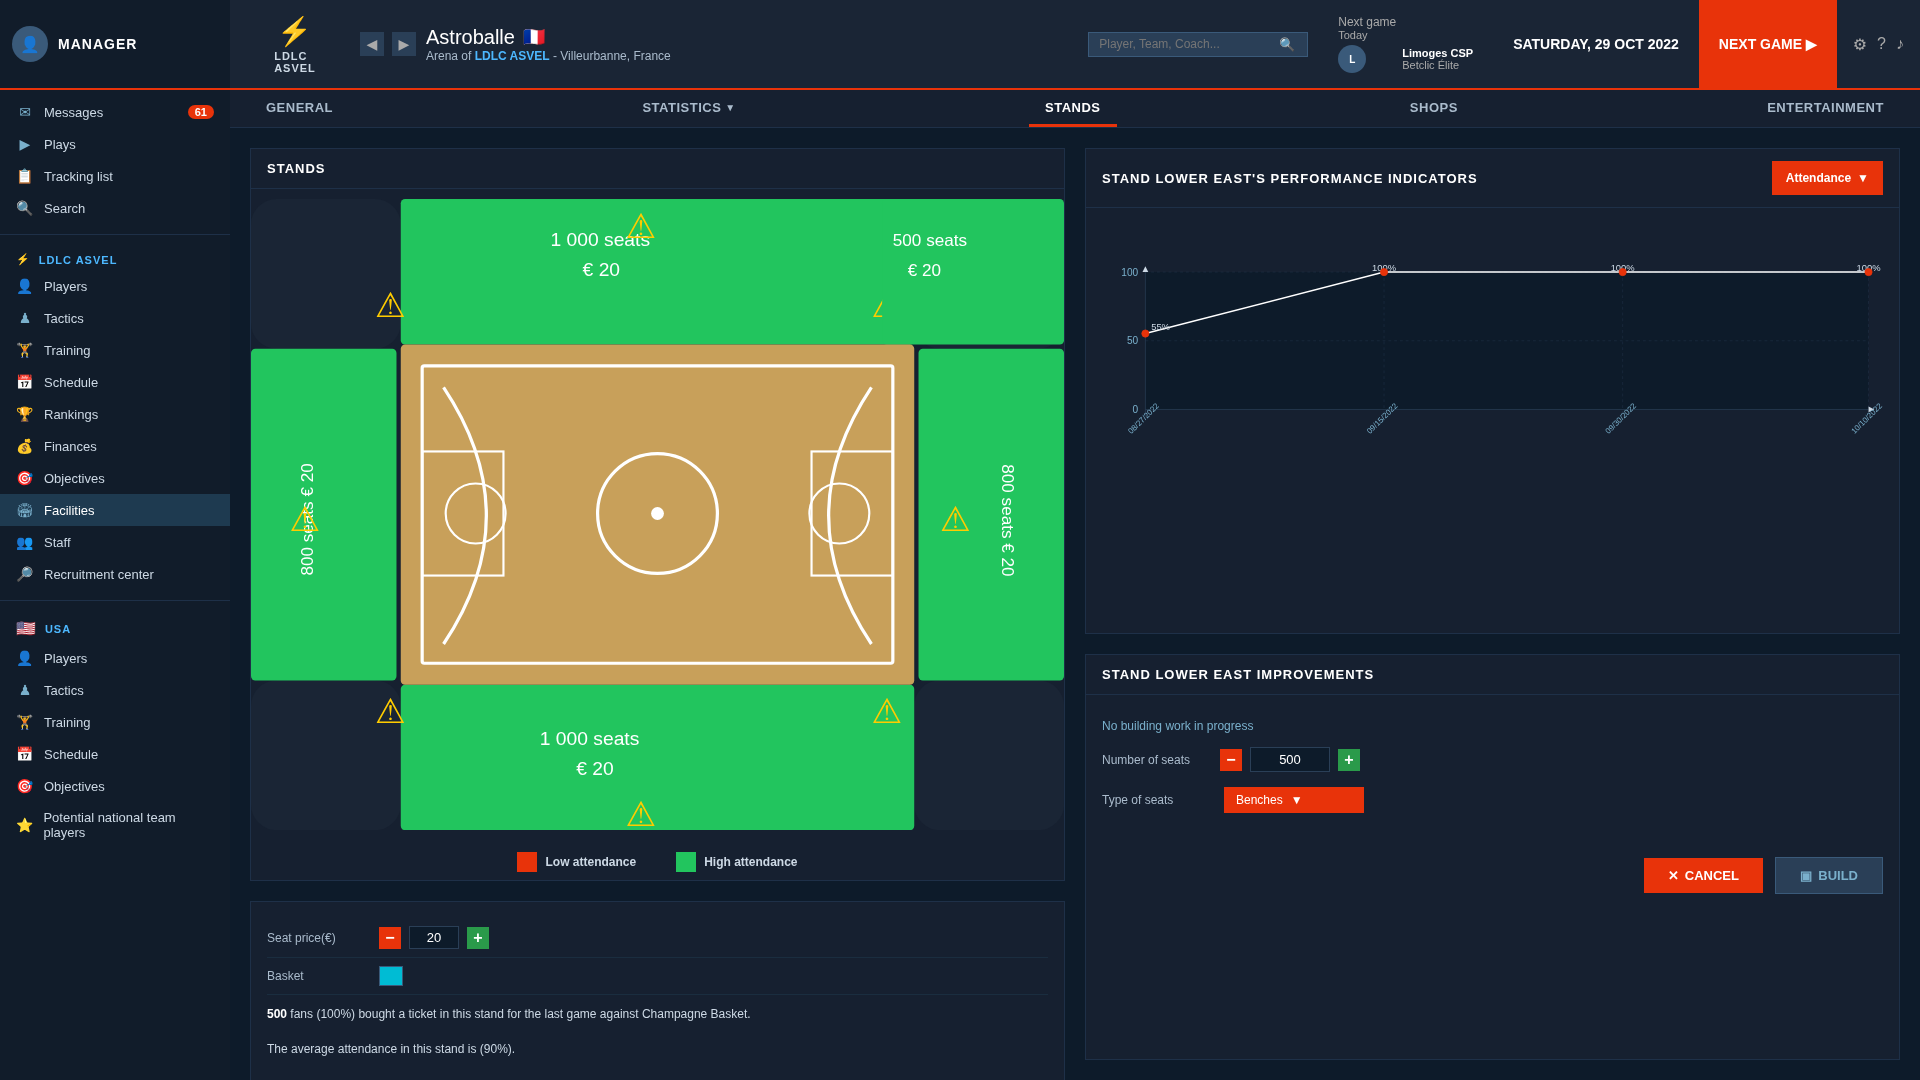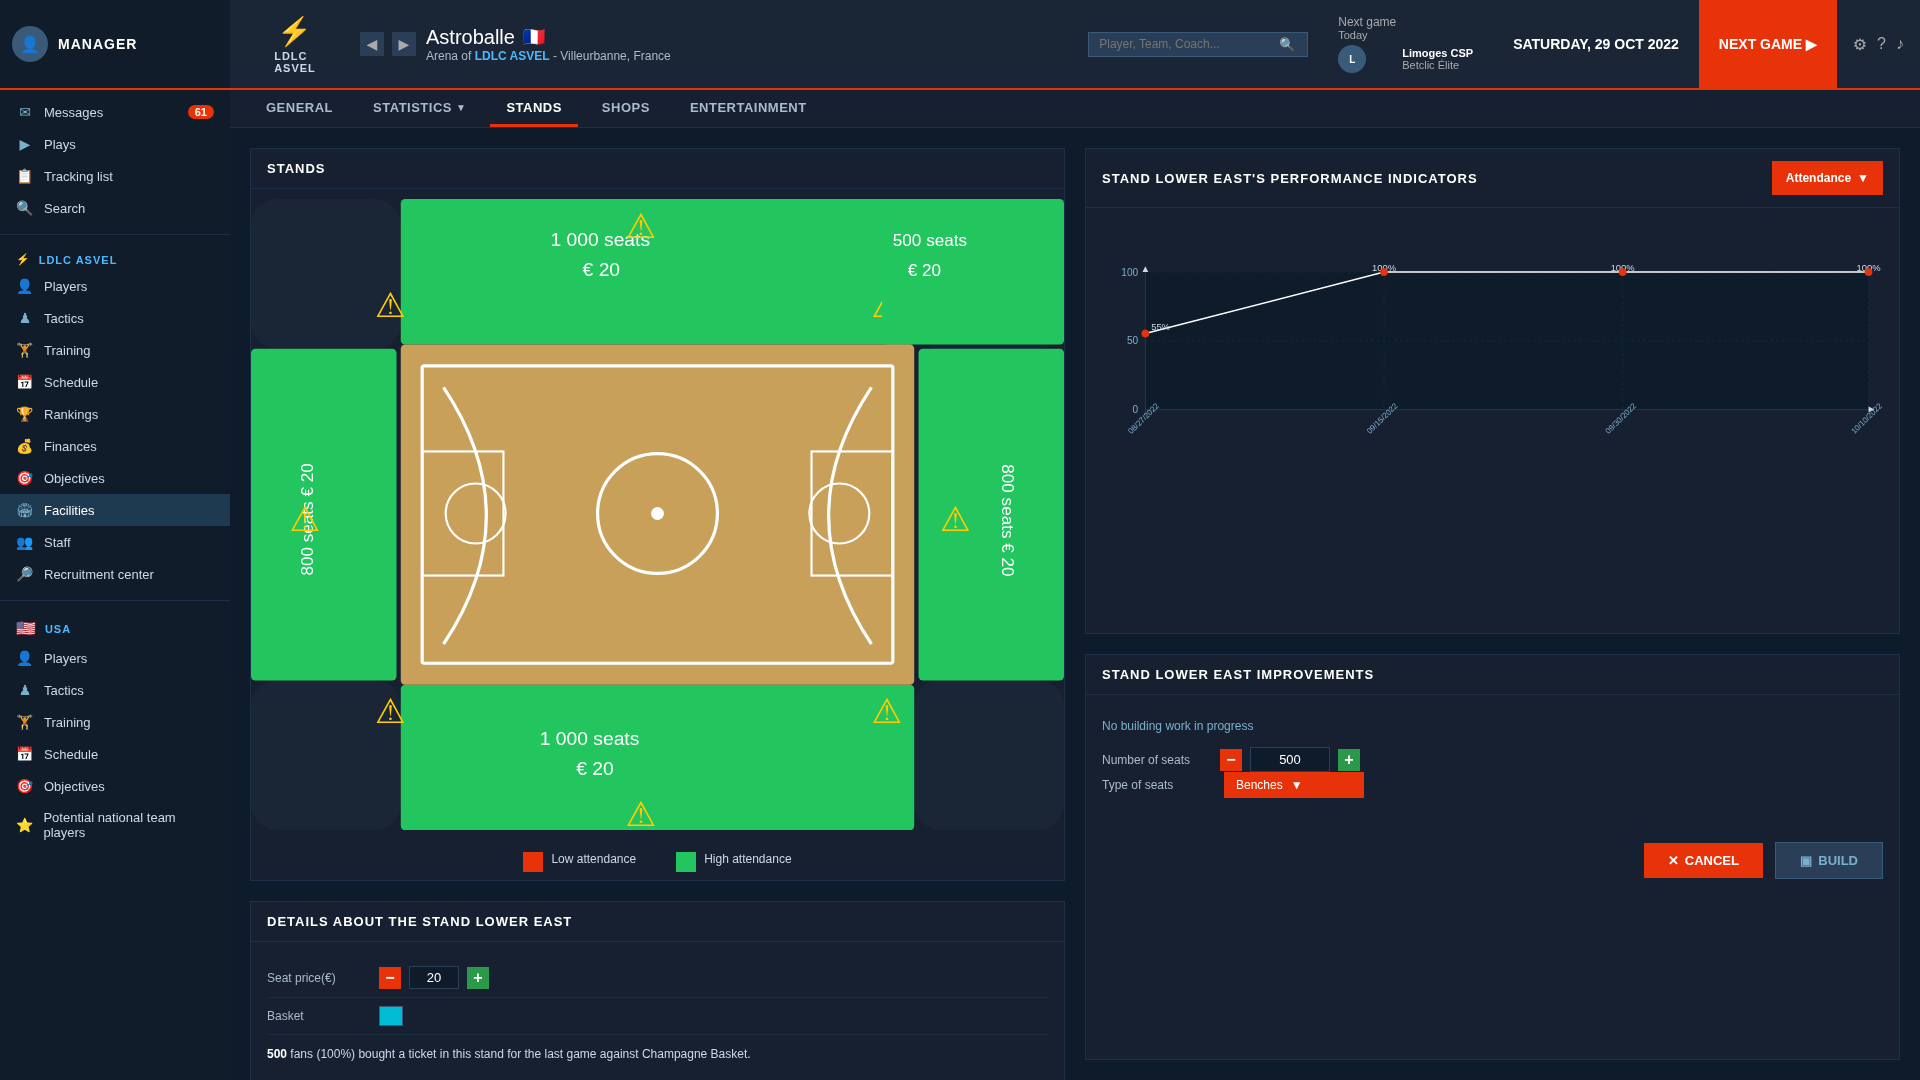--- a/index.html
+++ b/index.html
@@ -248,21 +248,22 @@
     }
 
     
     .sub-nav {
       background: #162030;
       display: flex;
       align-items: center;
       height: 38px;
       border-bottom: 1px solid #1e3048;
       padding: 0 20px;
-      gap: 8px;
+      gap: 20px;
+      justify-content: space-between;
     }
     .sub-nav-item {
       padding: 8px 16px;
       font-size: 13px;
       font-weight: bold;
       color: #aabbcc;
       cursor: pointer;
       text-transform: uppercase;
       letter-spacing: 0.5px;
       border-bottom: 3px solid transparent;
@@ -331,22 +332,24 @@
 
     
     .stands-legend {
       display: flex;
       justify-content: center;
       gap: 40px;
       padding: 12px 0 8px;
     }
     .legend-item {
       display: flex;
+      align-items: center;
       gap: 8px;
       font-size: 12px;
+      font-weight: bold;
     }
     .legend-box {
       width: 20px;
       height: 20px;
     }
 
     
     .chart-container {
       padding: 16px;
       position: relative;
@@ -439,21 +442,21 @@
     }
     .no-work-text {
       font-size: 12px;
       color: #7ab0cc;
       padding: 8px 0 14px;
     }
     .seats-row {
       display: flex;
       align-items: center;
       gap: 8px;
-      margin-bottom: 0;
+      margin-bottom: 15px;
     }
     .seats-input {
       background: #0d1b2a;
       border: 1px solid #2a3f57;
       color: #fff;
       padding: 4px 10px;
       font-size: 13px;
       width: 80px;
       text-align: center;
       outline: none;
@@ -760,21 +763,20 @@
               <span>Low attendance</span>
             </div>
             <div class="legend-item">
               <div class="legend-box" style="background:#22c55e;"></div>
               <span>High attendance</span>
             </div>
           </div>
         </div>
 
         <div class="panel-section details-section">
-          <div class="panel-header">DETAILS ABOUT THE STAND LOWER EAST</div>
           <div class="panel-body">
             <div class="detail-row">
               <div class="detail-label">Seat price(€)</div>
               <div class="detail-value">
                 <button class="minus-btn">−</button>
                 <div class="value-display">20</div>
                 <button class="plus-btn">+</button>
               </div>
             </div>
             <div class="detail-row">

